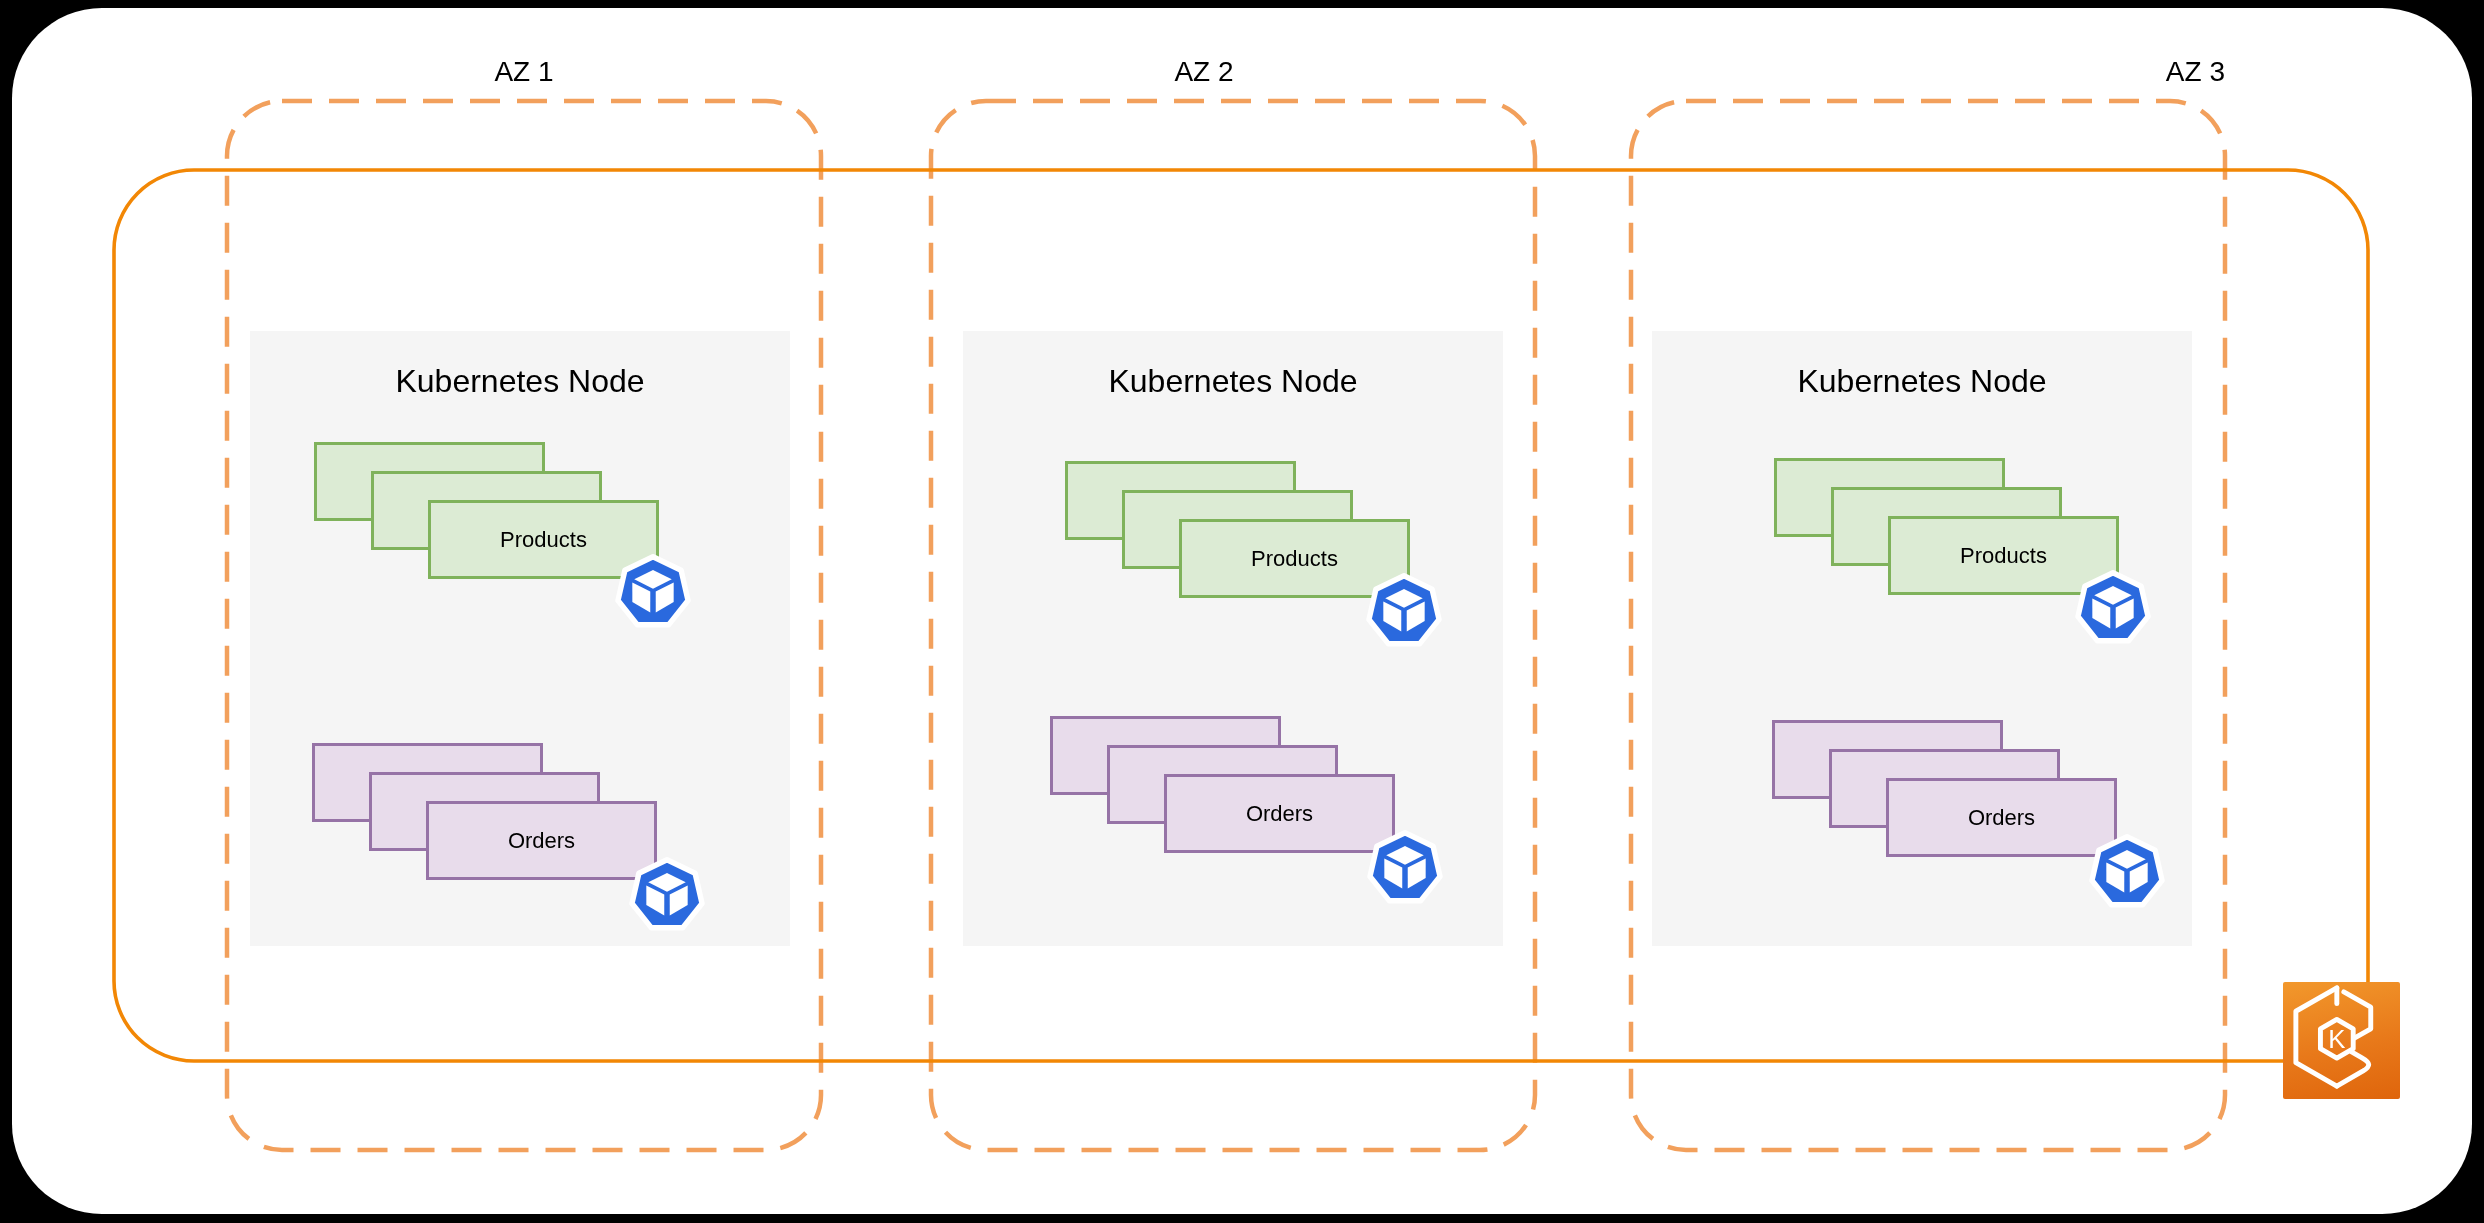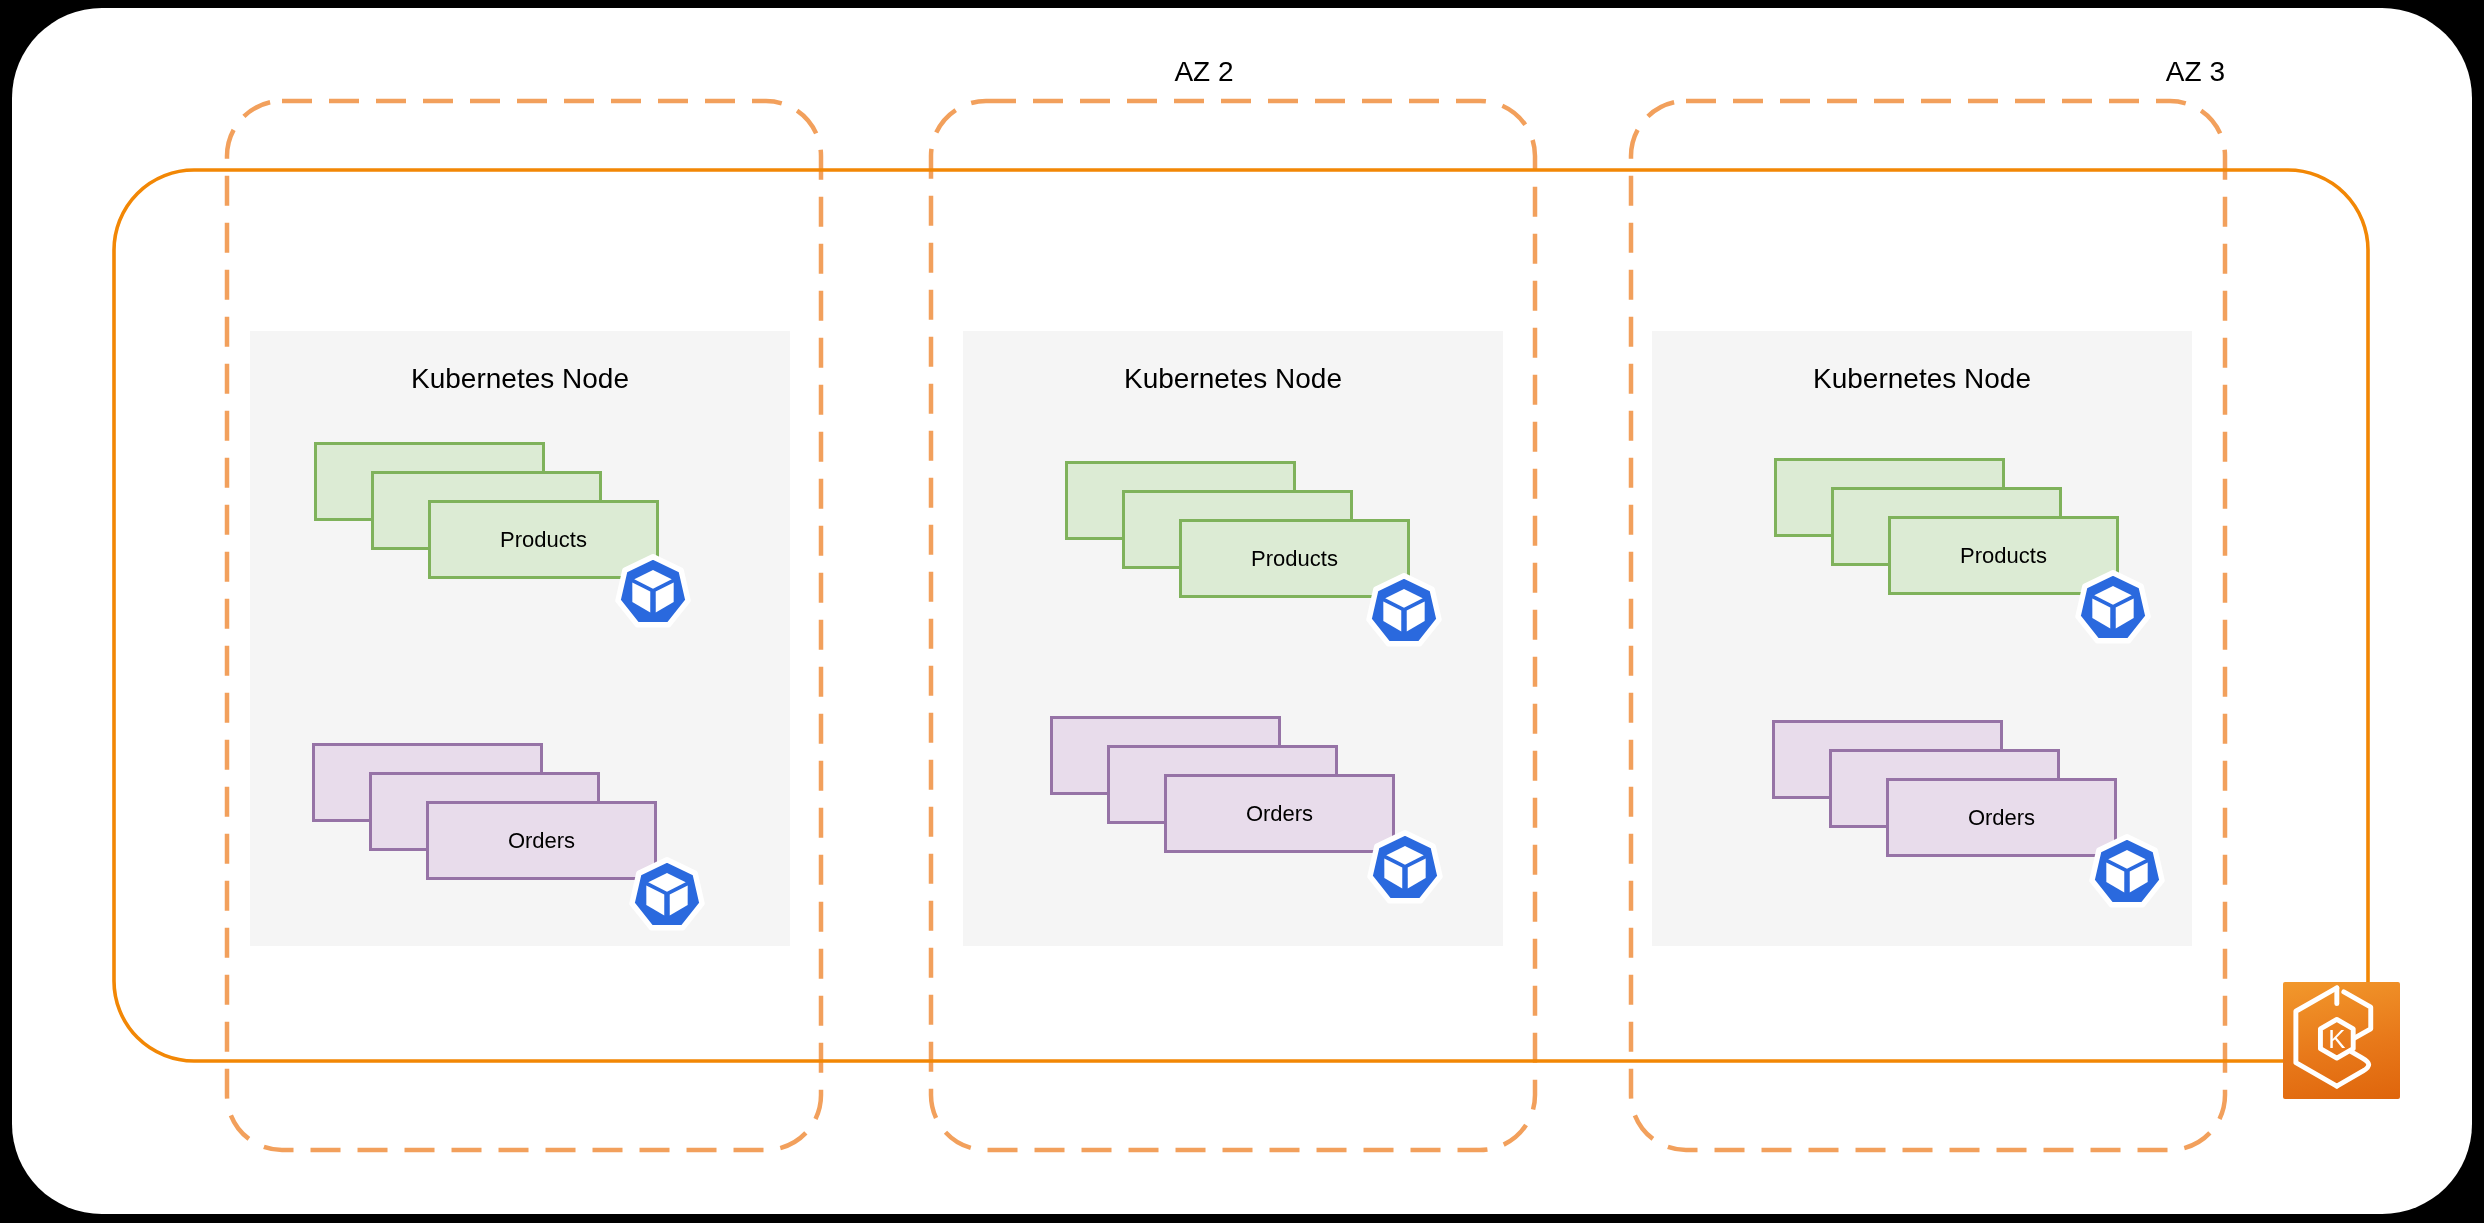--- a/index.html
+++ b/index.html
@@ -44,21 +44,21 @@
     height: 615px;
     background: #F5F5F5;
     z-index: 2;
   }
   .node.az1 { left: 250px; }
   .node.az2 { left: 963px; }
   .node.az3 { left: 1652px; }
   .node-title {
     padding-top: 32px;
     text-align: center;
-    font-size: 28px;
+    font-size: 32px;
     color: #000000;
   }
 
   .stack {
     position: absolute;
     width: 345px;
     height: 137px;
     z-index: 3;
   }
   .stack.g-az1 { left: 314px;  top: 442px; }
@@ -116,20 +116,21 @@
 
   <svg class="overlay" width="2484" height="1223" viewBox="0 0 2484 1223">
 
     <rect x="227" y="101" width="594" height="1049" rx="55" ry="55" fill="none" stroke="#F2A05C" stroke-width="4.5" stroke-dasharray="30 17"></rect>
     <rect x="931" y="101" width="604" height="1049" rx="55" ry="55" fill="none" stroke="#F2A05C" stroke-width="4.5" stroke-dasharray="30 17"></rect>
     <rect x="1631" y="101" width="594" height="1049" rx="55" ry="55" fill="none" stroke="#F2A05C" stroke-width="4.5" stroke-dasharray="30 17"></rect>
 
     <rect x="114" y="170" width="2254" height="891" rx="80" ry="80" fill="none" stroke="#F28705" stroke-width="3.6"></rect>
   </svg>
 
+  <div class="az-label az1">AZ 1</div>
   <div class="az-label az2">AZ 2</div>
   <div class="az-label az3">AZ 3</div>
 
   <div class="node az1">
     <div class="node-title">Kubernetes Node</div>
   </div>
   <div class="node az2">
     <div class="node-title">Kubernetes Node</div>
   </div>
   <div class="node az3">

